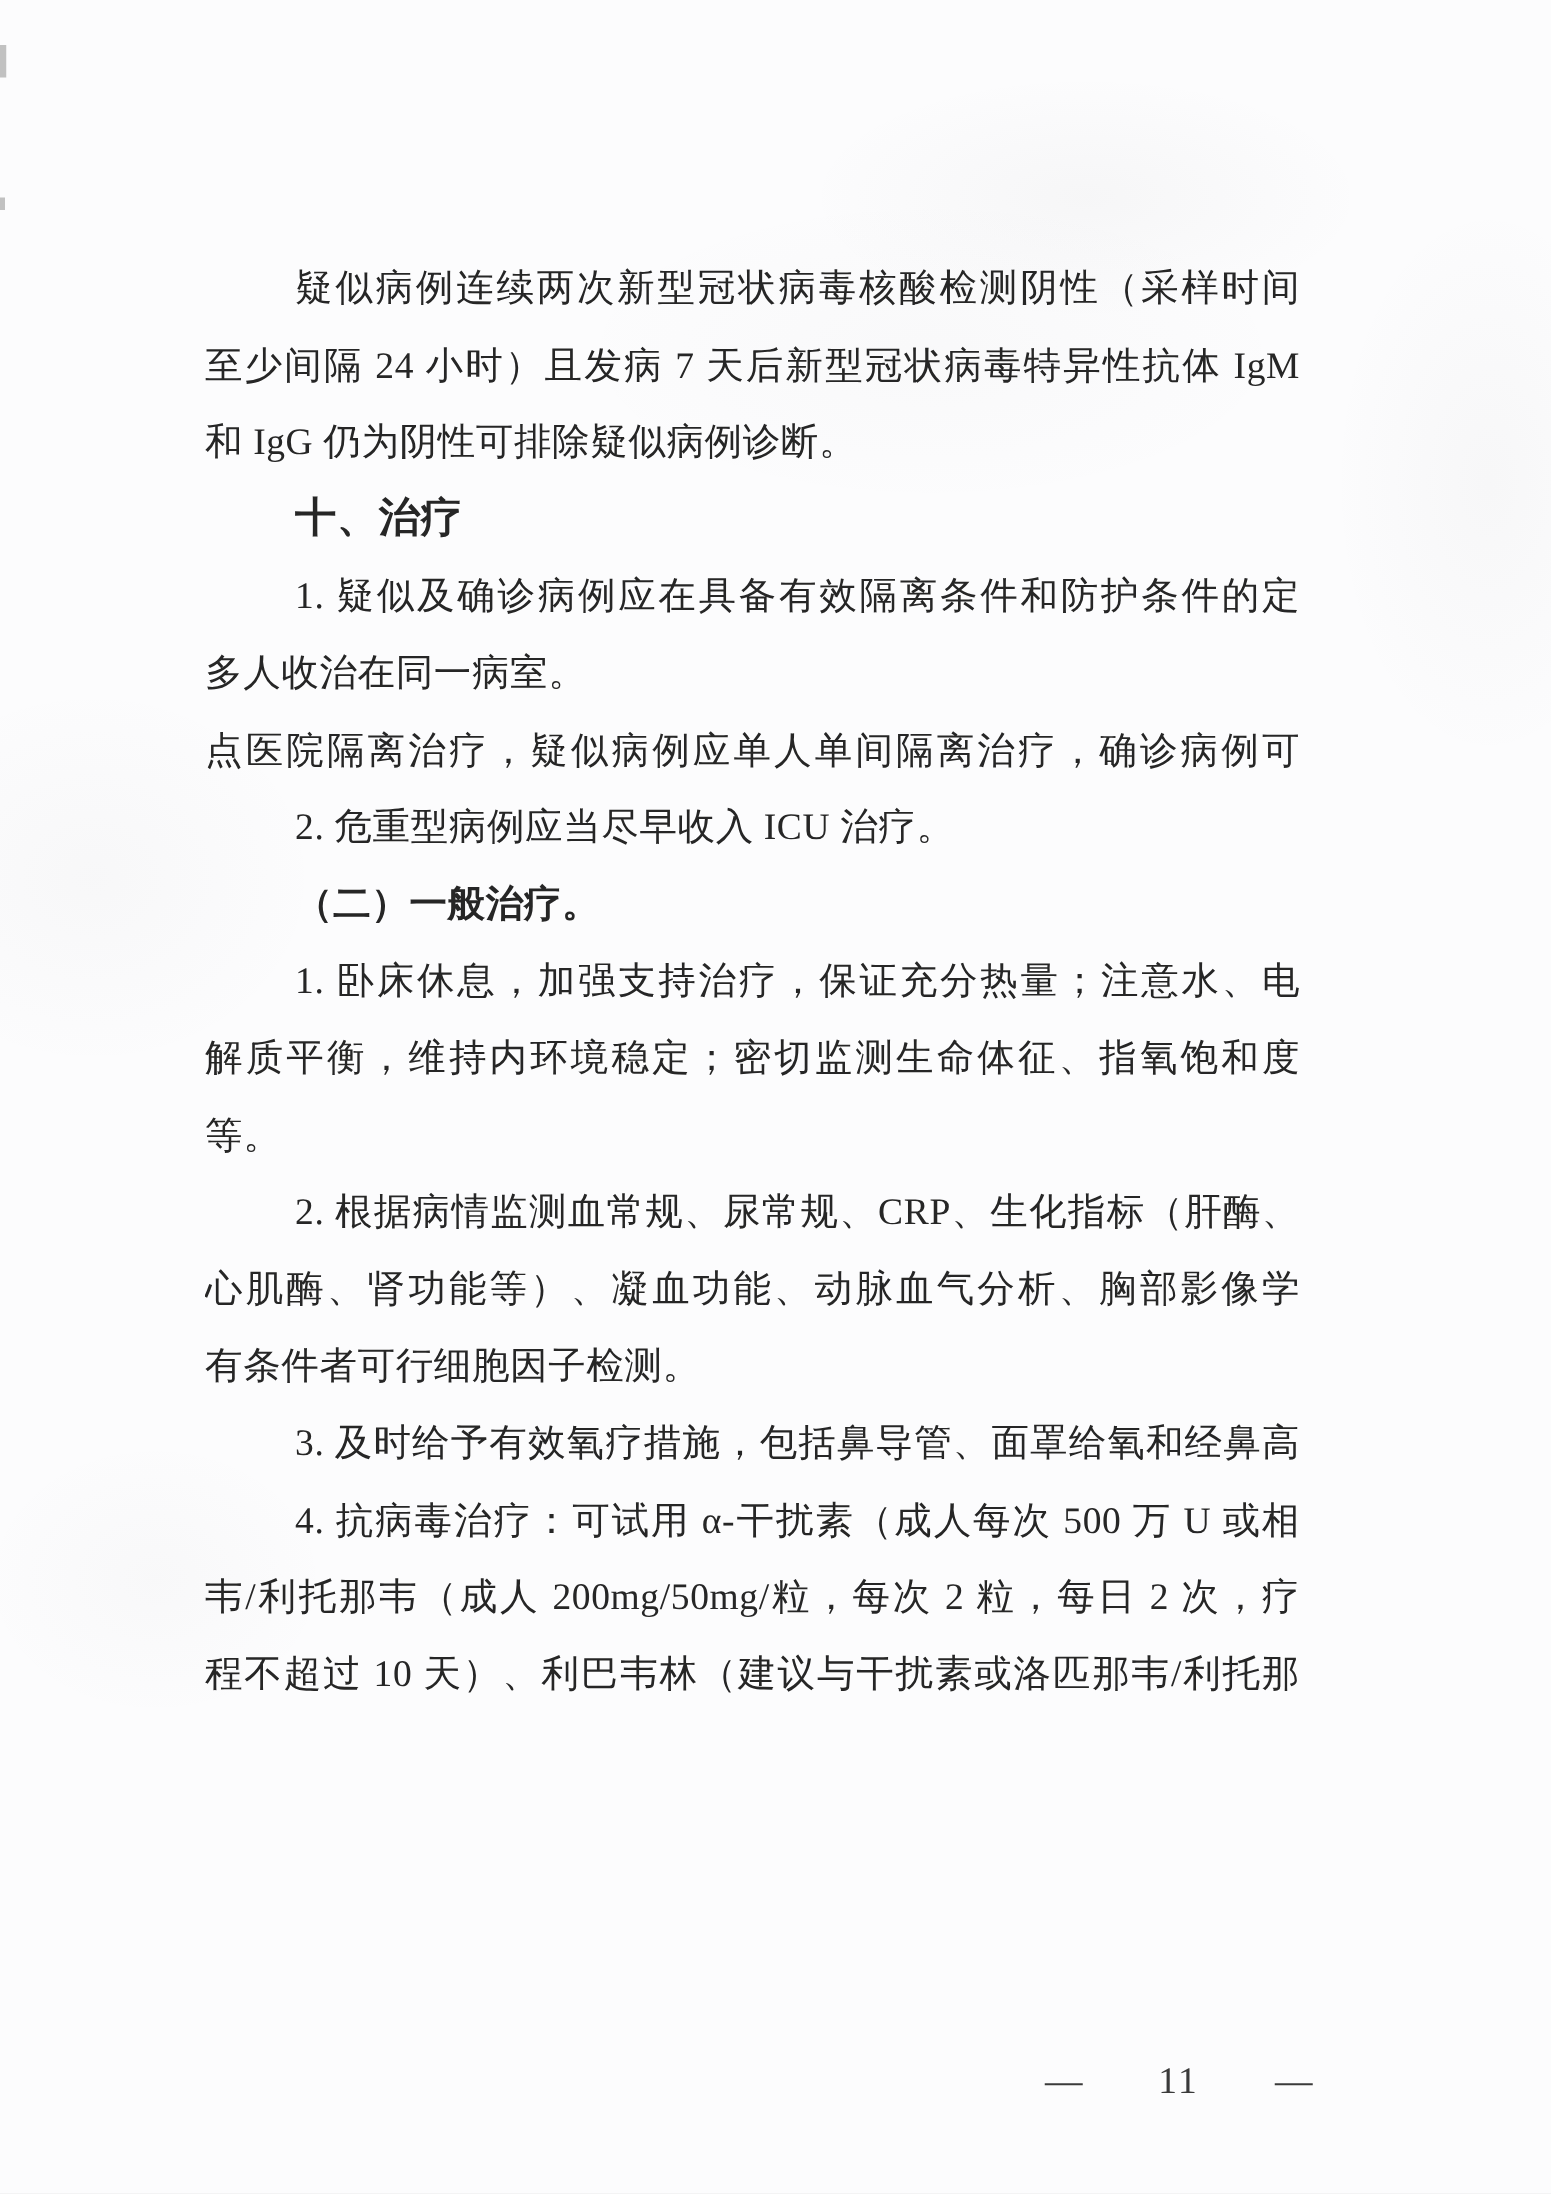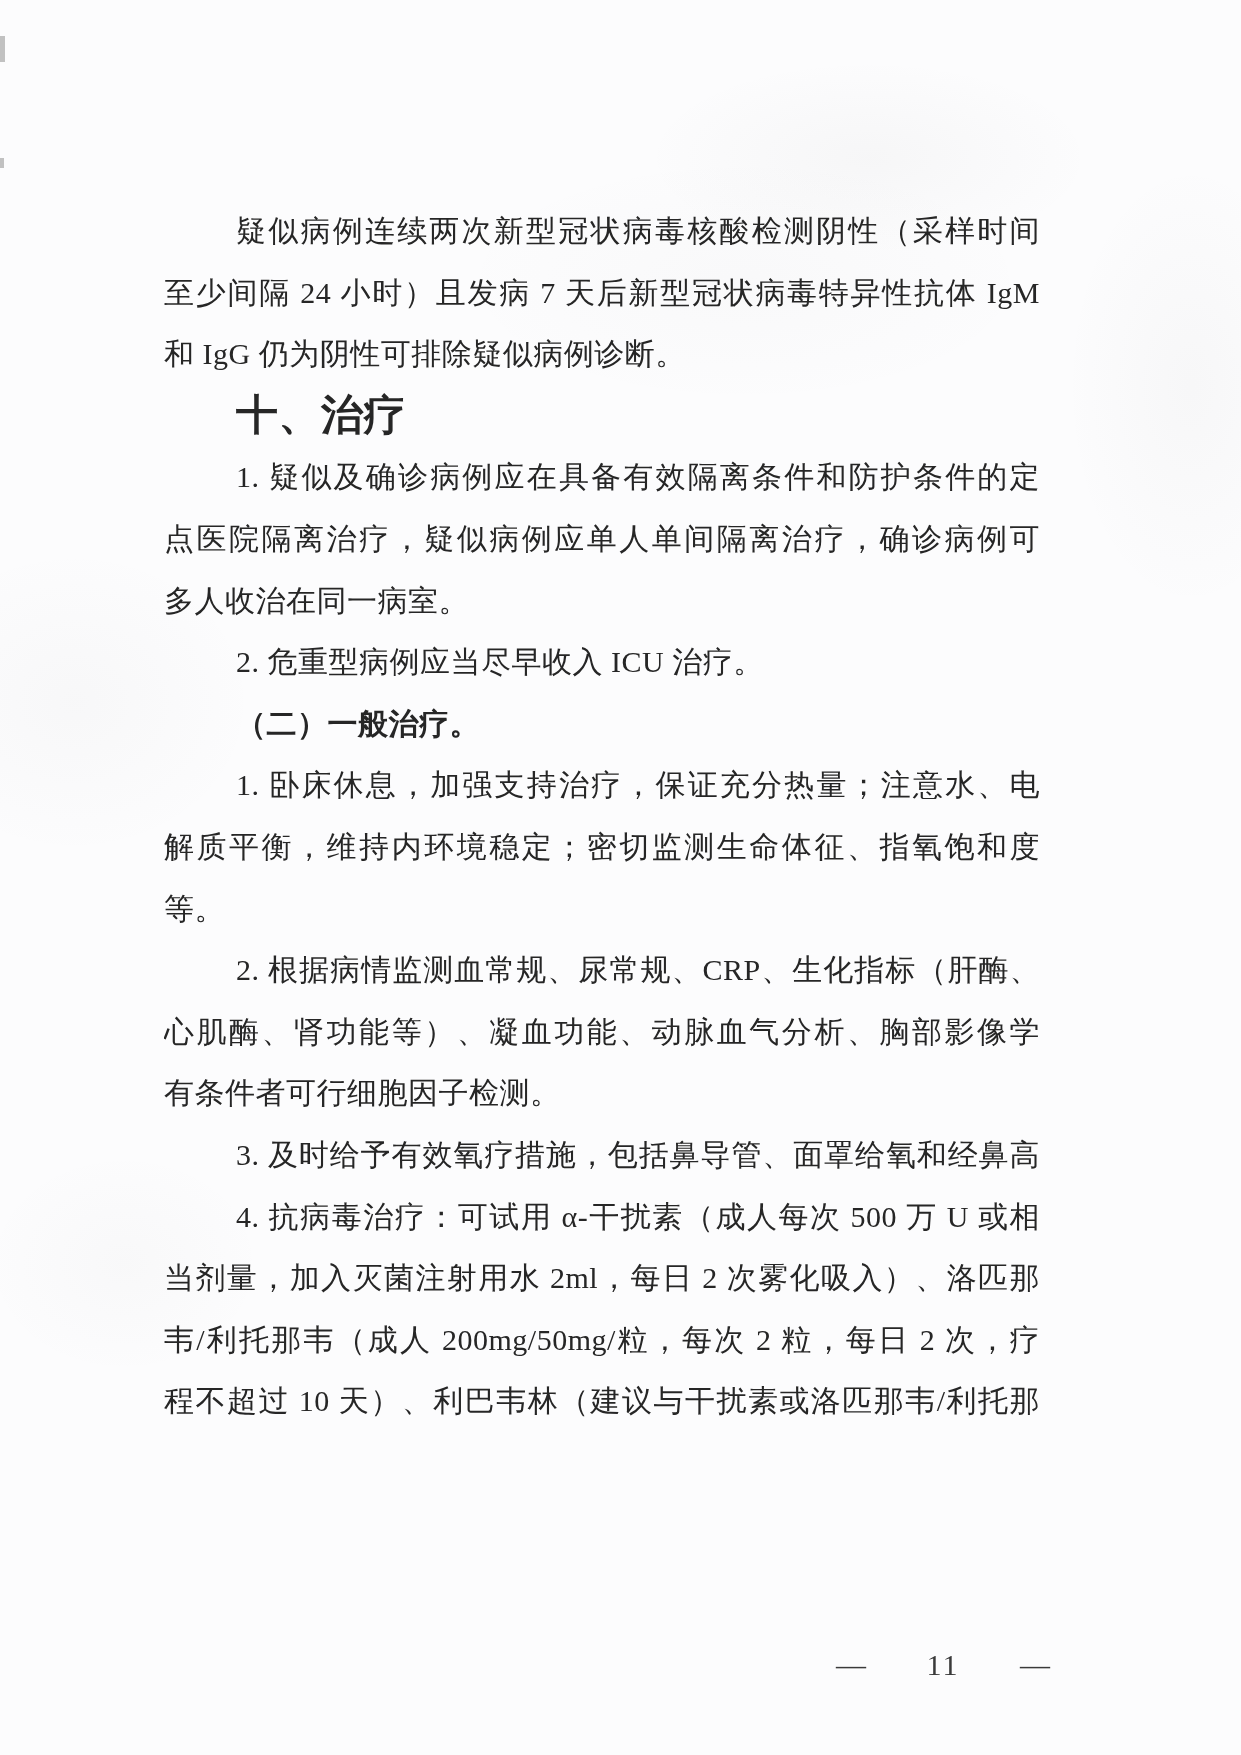--- a/index.html
+++ b/index.html
@@ -50,21 +50,21 @@
     letter-spacing: 0.5px;
     white-space: normal;
     overflow: hidden;
   }
   .line.fill {
     text-align: justify;
     text-align-last: justify;
   }
   .line.indent { text-indent: 72px; }
   .line.bold   { font-weight: bold; }
-  .line.heading { font-size: 42px; }
+  .line.heading { font-size: 33px; }
   .line.tight  { font-size: 26px; letter-spacing: 0; }
 
   .page-footer {
     position: absolute;
     left: 836px;
     top: 1640px;
     width: 214px;
     height: 50px;
     display: flex;
     align-items: center;
@@ -83,33 +83,32 @@
 
   <div class="edge-mark m1"></div>
   <div class="edge-mark m2"></div>
 
   <div class="text-block">
     <div class="line indent fill">疑似病例连续两次新型冠状病毒核酸检测阴性（采样时间</div>
     <div class="line fill">至少间隔 24 小时）且发病 7 天后新型冠状病毒特异性抗体 IgM</div>
     <div class="line">和 IgG 仍为阴性可排除疑似病例诊断。</div>
     <div class="line indent bold heading">十、治疗</div>
     <div class="line indent fill">1. 疑似及确诊病例应在具备有效隔离条件和防护条件的定</div>
+    <div class="line">多人收治在同一病室。</div>
     <div class="line fill">点医院隔离治疗，疑似病例应单人单间隔离治疗，确诊病例可</div>
-    <div class="line">多人收治在同一病室。</div>
     <div class="line indent">2. 危重型病例应当尽早收入 ICU 治疗。</div>
     <div class="line indent bold">（二）一般治疗。</div>
     <div class="line indent fill">1. 卧床休息，加强支持治疗，保证充分热量；注意水、电</div>
     <div class="line fill">解质平衡，维持内环境稳定；密切监测生命体征、指氧饱和度</div>
     <div class="line">等。</div>
     <div class="line indent fill">2. 根据病情监测血常规、尿常规、CRP、生化指标（肝酶、</div>
     <div class="line fill">心肌酶、肾功能等）、凝血功能、动脉血气分析、胸部影像学等。</div>
     <div class="line">有条件者可行细胞因子检测。</div>
     <div class="line indent fill">3. 及时给予有效氧疗措施，包括鼻导管、面罩给氧和经鼻高</div>
     <div class="line indent fill">4. 抗病毒治疗：可试用 α-干扰素（成人每次 500 万 U 或相</div>
-    <div class="line fill">当剂量，加入灭菌注射用水 2ml，每日 2 次雾化吸入）、洛匹那</div>
     <div class="line fill">韦/利托那韦（成人 200mg/50mg/粒，每次 2 粒，每日 2 次，疗</div>
     <div class="line fill">程不超过 10 天）、利巴韦林（建议与干扰素或洛匹那韦/利托那</div>
   </div>
 
   <div class="page-footer">
     <span class="dash">—</span>
     <span class="num">11</span>
     <span class="dash">—</span>
   </div>
 

